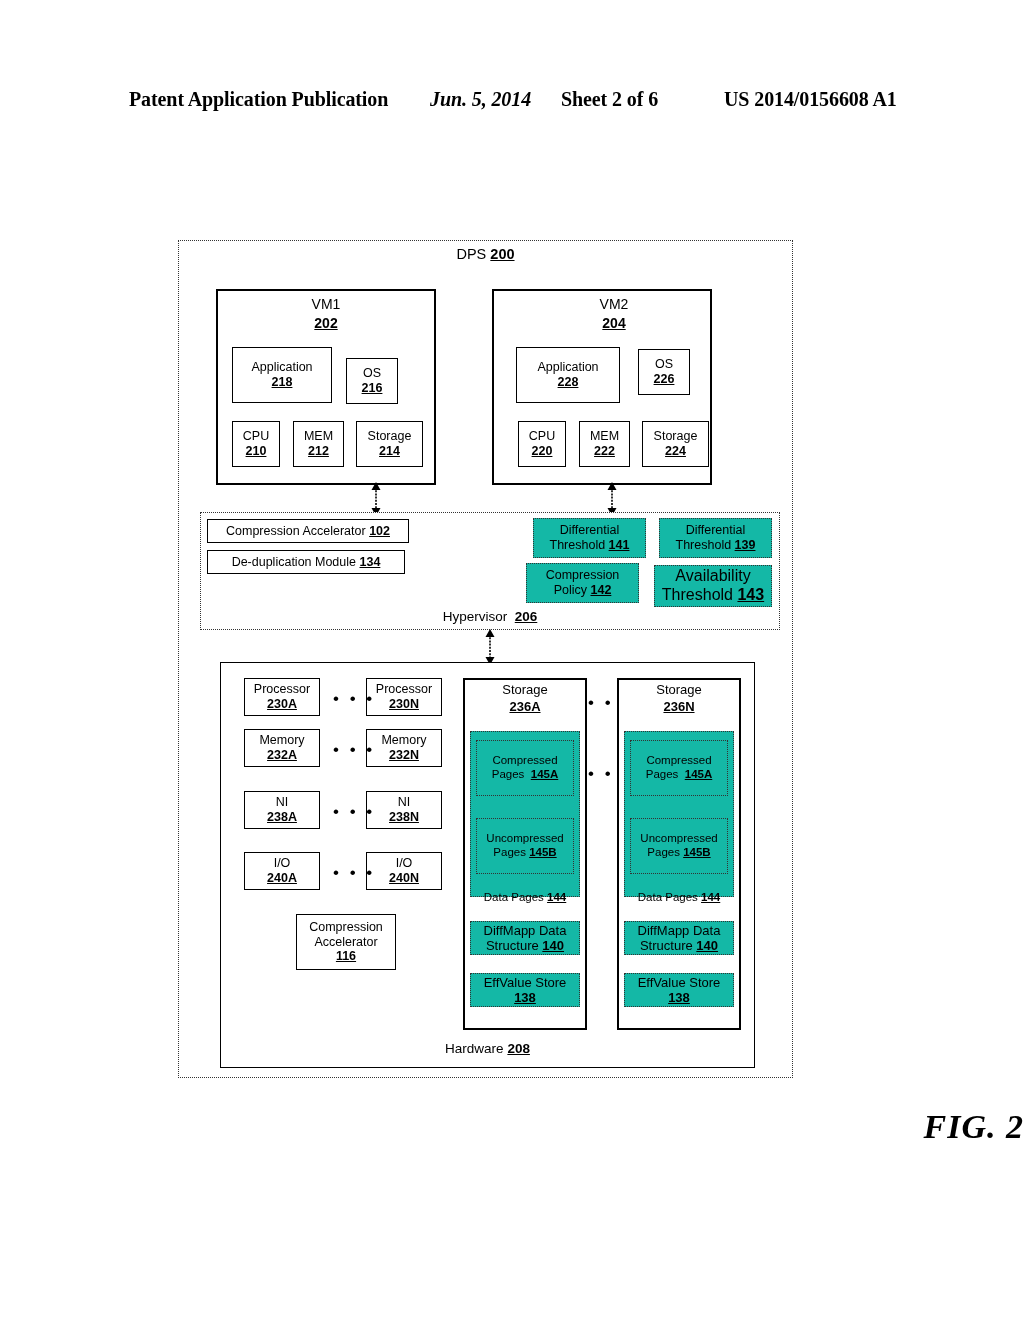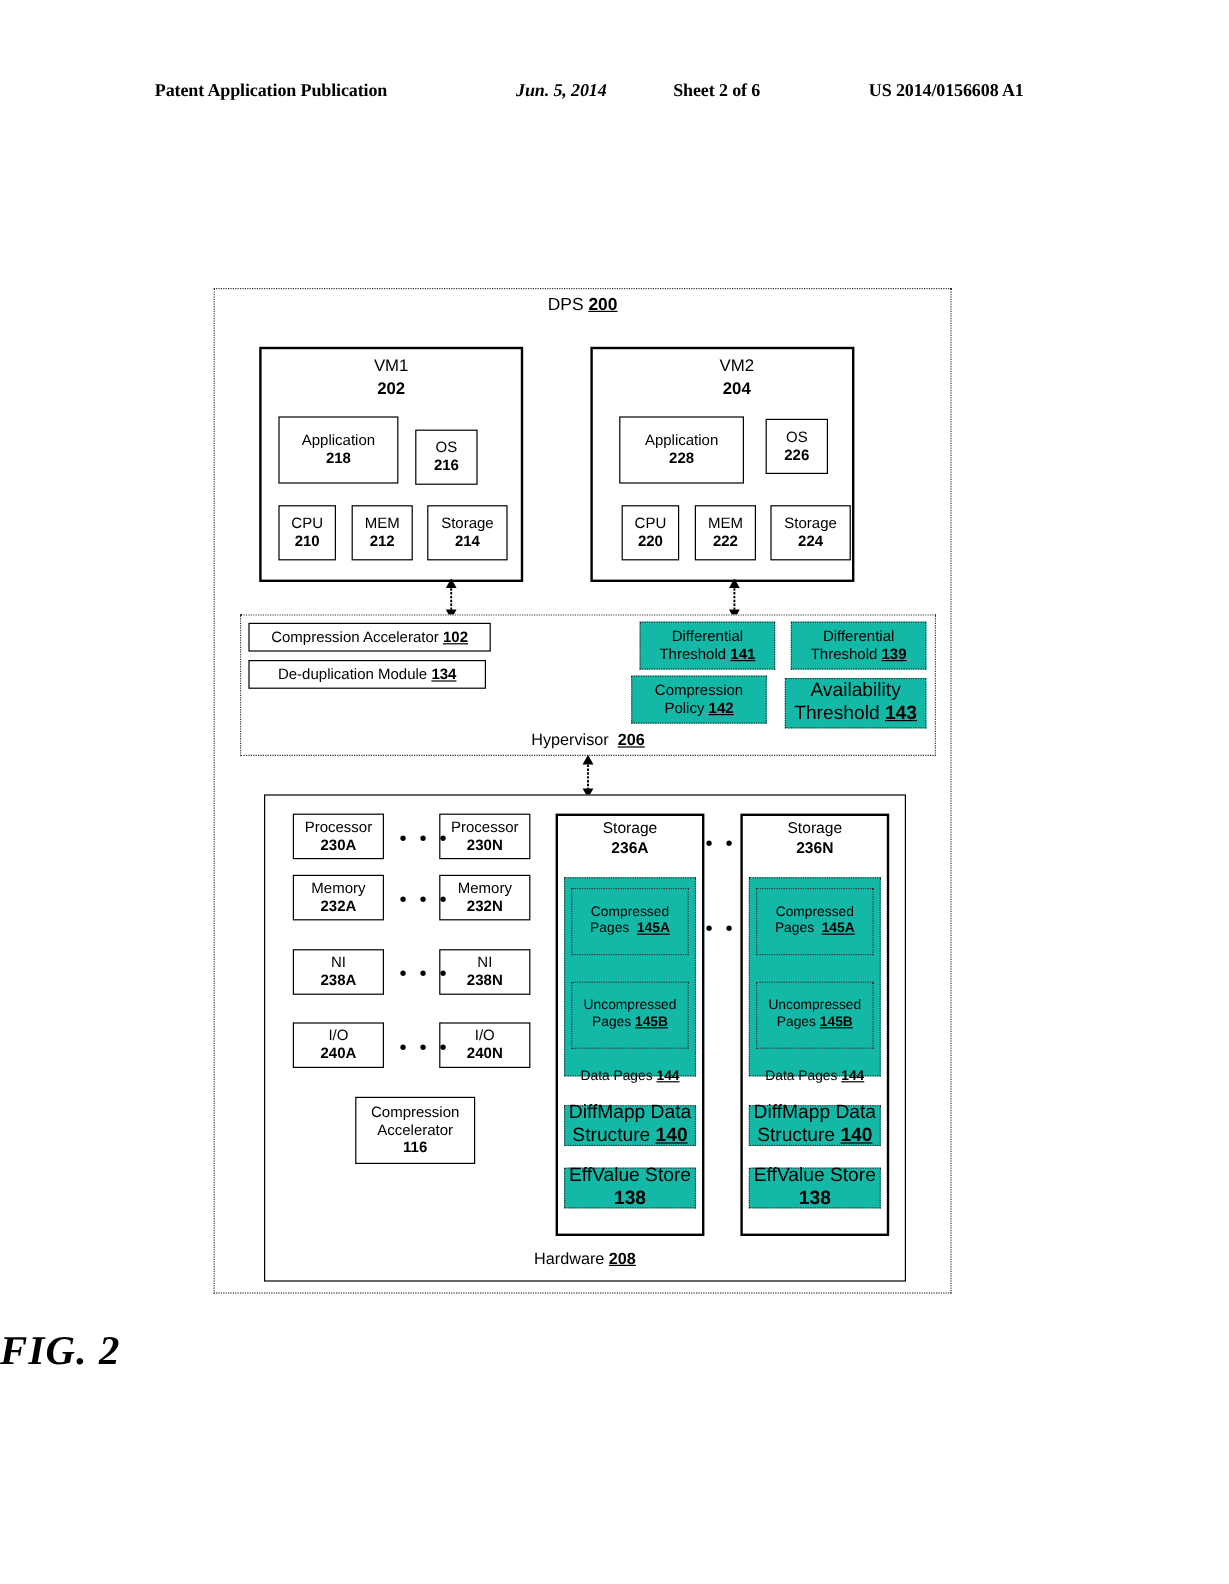--- a/index.html
+++ b/index.html
@@ -14,28 +14,28 @@
     position: relative;
     font-family: "Liberation Sans", sans-serif;
     color: #000000;
     overflow: hidden;
   }
 
   
   .pub-header {
     position: absolute;
     left: 0;
-    top: 68px;
+    top: 88px;
     width: 964px;
     height: 26px;
     display: flex;
     align-items: baseline;
     font-family: "Liberation Serif", serif;
     font-weight: bold;
-    font-size: 15px;
+    font-size: 20px;
     letter-spacing: -0.1px;
   }
   .pub-header .h-title { position: absolute; left: 129px; }
   .pub-header .h-date  { position: absolute; left: 430px; font-style: italic; }
   .pub-header .h-sheet { position: absolute; left: 561px; }
   .pub-header .h-num   { position: absolute; left: 708px; margin-left: 16px; }
 
   
   .box {
     position: absolute;
@@ -47,21 +47,21 @@
     justify-content: center;
     text-align: center;
     line-height: 1.18;
   }
   .solid  { border: 1.6px solid #000; }
   .solid2 { border: 2.2px solid #000; }
   .dotted { border: 1.5px dotted #333; }
   .shaded { background: #14b8a6; }
 
   .lbl { display: block; }
-  .num { display: block; font-weight: bold; }
+  .num { display: block; font-weight: bold; text-decoration: underline; }
   .inline-num { font-weight: bold; text-decoration: underline; }
 
   
   #dps-box { left: 178px; top: 240px; width: 615px; height: 838px; }
   #dps-title {
     position: absolute; left: 178px; top: 246px; width: 615px;
     text-align: center; font-size: 14.5px;
   }
 
   
@@ -154,33 +154,33 @@
   #upg-a { left: 476px; top: 818px; }
   #cpg-n { left: 630px; top: 740px; }
   #upg-n { left: 630px; top: 818px; }
   .dp-label {
     position: absolute; width: 110px; text-align: center;
     font-size: 11.5px;
   }
   #dpl-a { left: 470px; top: 891px; }
   #dpl-n { left: 624px; top: 891px; }
 
-  .sto-sub { width: 110px; height: 34px; font-size: 16px; }
+  .sto-sub { width: 110px; height: 34px; font-size: 13px; }
   #dm-a  { left: 470px; top: 921px; }
   #ev-a  { left: 470px; top: 973px; }
   #dm-n  { left: 624px; top: 921px; }
   #ev-n  { left: 624px; top: 973px; }
 
   
   .arrow { position: absolute; }
 
   
   #fig-caption {
     position: absolute; left: 0; top: 1108px; width: 1024px;
-    text-align: left;
+    text-align: right;
     font-family: "Liberation Serif", serif;
     font-style: italic; font-weight: bold;
     font-size: 34px;
     letter-spacing: 1px;
   }
 </style>
 </head>
 <body>
 
 <div class="pub-header">

